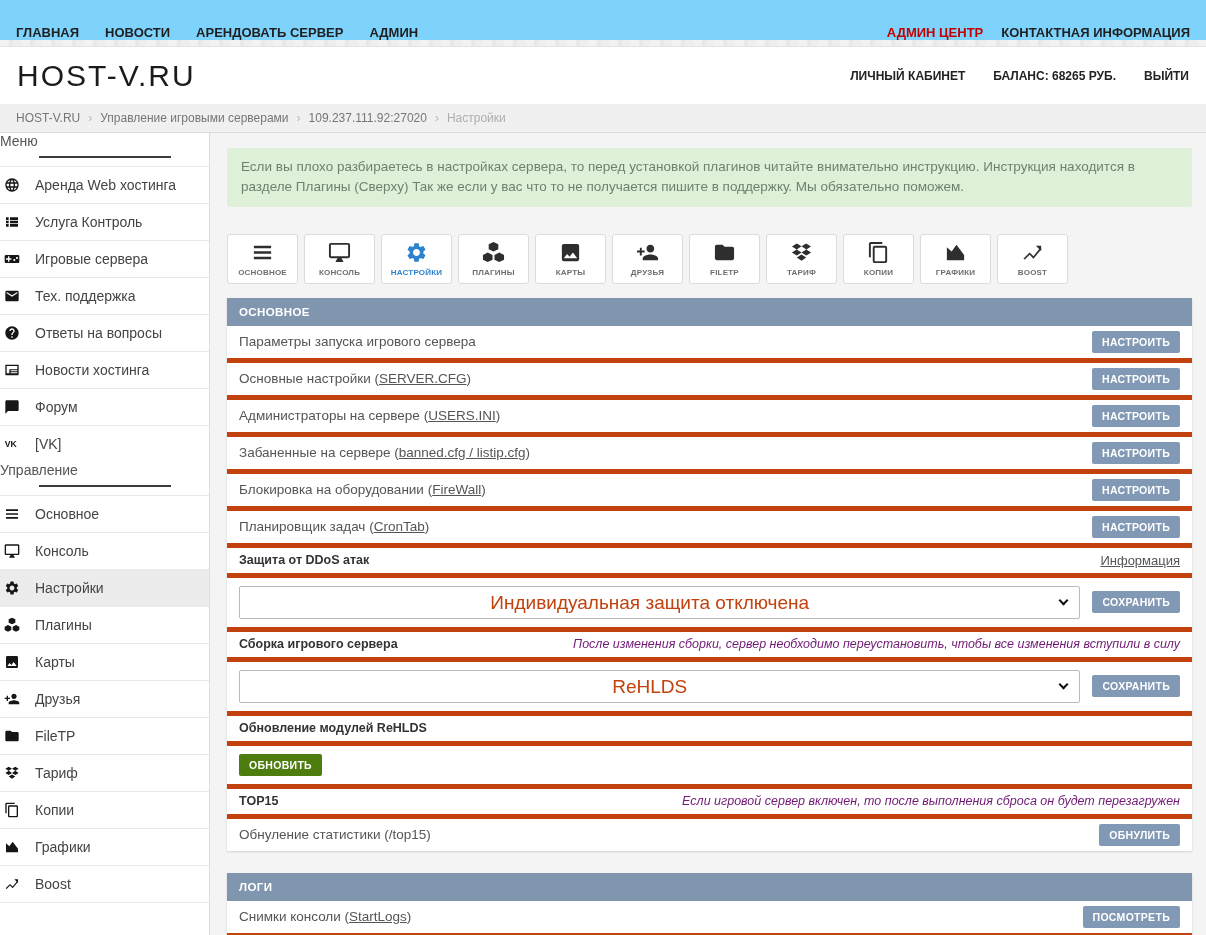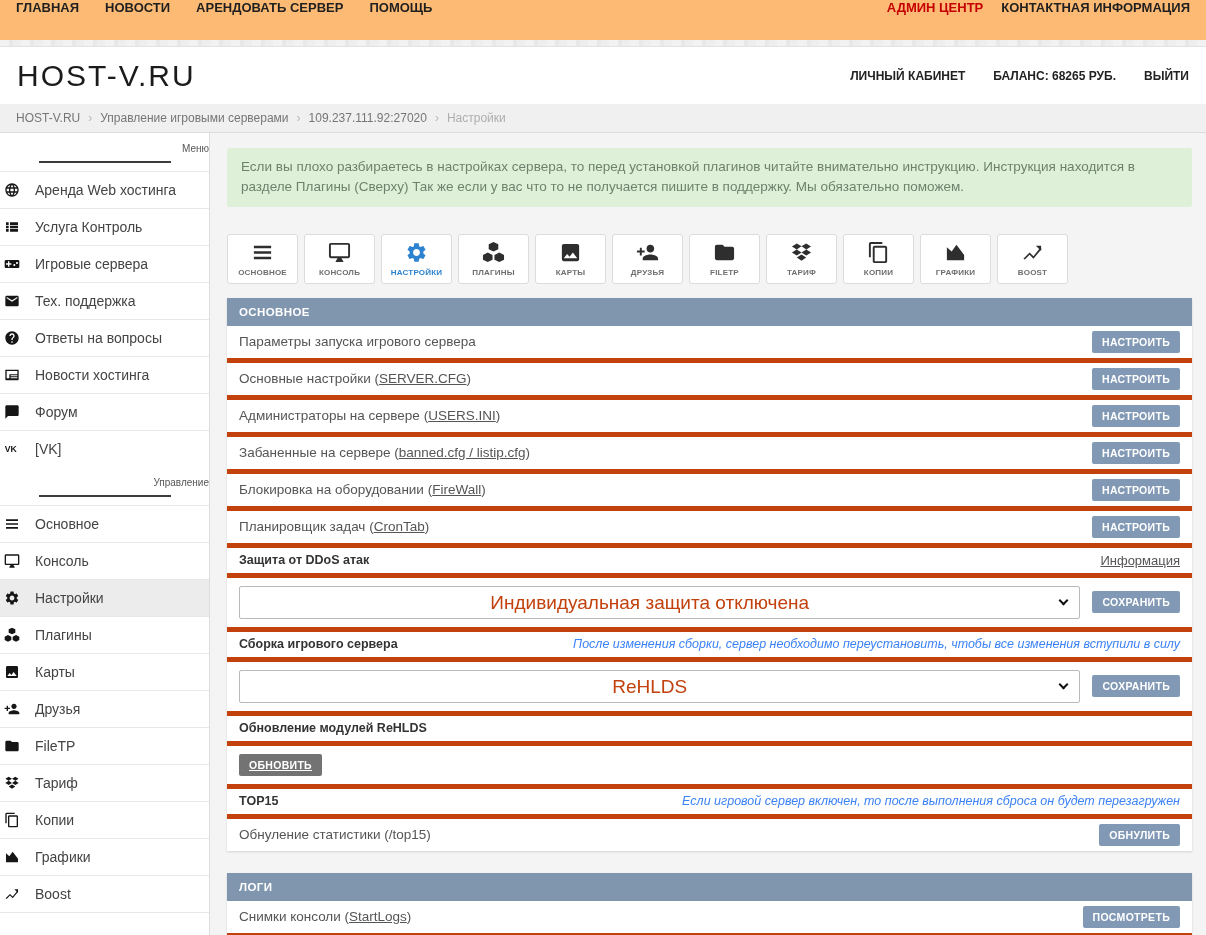--- a/index.html
+++ b/index.html
@@ -5,21 +5,21 @@
   * { box-sizing: border-box; }
   html,body { margin:0; padding:0; }
   body {
     width:1206px; height:935px; overflow:hidden;
     font-family:"Liberation Sans", sans-serif;
     background:#f4f4f4; color:#333;
   }
   a { text-decoration:none; }
 
   
-  .topbar { height:40px; background:#fdba74; display:flex; align-items:flex-start; padding:0 16px; }
+  .topbar { height:40px; background:#7dd3fc; display:flex; align-items:flex-end; padding:0 16px; }
   .topnav { display:flex; align-items:center; }
   .topnav-link { font-size:13px; font-weight:bold; color:#1f1f1f; margin-right:26px; cursor:pointer; }
   .topbar-right { margin-left:auto; display:flex; gap:18px; align-items:center; }
   .admin-link { font-size:13px; font-weight:bold; color:#c40000; cursor:pointer; }
   .contact-link { font-size:13px; font-weight:bold; color:#1f1f1f; cursor:pointer; }
 
   .strip { height:7px; border-bottom:1px solid #e3e3e3;
     background:repeating-linear-gradient(90deg,#f2f2f2 0 9px,#e8e8e8 9px 13px,#eeeeee 13px 21px); }
 
   
@@ -32,21 +32,21 @@
   
   .breadcrumb { background:#f0f0f0; border-bottom:1px solid #dcdcdc; height:29px;
     padding:0 16px; font-size:12px; color:#767676; display:flex; gap:8px; align-items:center; }
   .crumb { color:#767676; cursor:pointer; }
   .crumb.current { color:#aeaeae; cursor:default; }
   .crumb-sep { color:#b8b8b8; }
 
   
   .layout { display:flex; height:802px; align-items:stretch; }
   .sidebar { width:210px; background:#fff; border-right:1px solid #ddd; flex:none; }
-  .side-title { text-align:right; color:#555; font-size:10px; padding:10px 0 0; }
+  .side-title { text-align:left; color:#555; font-size:14px; padding:0 0 0; }
   .side-title::after { content:""; display:block; width:132px; margin:7px auto 8px; border-bottom:2px solid #3c3c3c; }
   .side-item { display:flex; align-items:center; gap:14px; padding:10px 4px;
     border-top:1px solid #e8e8e8; color:#444; font-size:14px; cursor:pointer; }
   .side-list.manage .side-item:last-child { border-bottom:1px solid #e8e8e8; }
   .side-item.active { background:#ececec; }
   .side-icon { width:17px; display:flex; }
   .side-icon svg { width:16px; height:16px; fill:#161616; }
   .side-icon svg text { font-family:"Liberation Sans",sans-serif; }
 
   .main { flex:1; padding:15px 14px 0 17px; overflow:hidden; }
@@ -67,43 +67,43 @@
 
   
   .section { background:#fff; box-shadow:0 1px 2px rgba(0,0,0,.14); margin-bottom:22px; }
   .section-header { background:#8096af; color:#fff; font-size:11.5px; font-weight:bold;
     padding:8px 12px; letter-spacing:.4px; }
   .row { display:flex; align-items:center; justify-content:space-between; gap:12px;
     padding:5px 12px; border-bottom:5px solid #c2410c; min-height:30px; font-size:13.5px; color:#555; }
   .section .row:last-child { border-bottom:none; }
   .row-label a { color:#555; text-decoration:underline; cursor:pointer; }
   .row.sub .row-label { font-weight:bold; color:#333; font-size:12.5px; }
-  .note { color:#3b82f6; font-style:italic; font-size:12.5px; white-space:nowrap; }
+  .note { color:#701a75; font-style:italic; font-size:12.5px; white-space:nowrap; }
   .info-link { color:#555; text-decoration:underline; font-size:13px; cursor:pointer; }
   .btn { background:#8299b5; color:#fff; border:none; font-size:10.5px; font-weight:bold;
     padding:5px 10px; border-radius:2px; letter-spacing:.3px; cursor:pointer;
     font-family:"Liberation Sans",sans-serif; white-space:nowrap; flex:none; }
-  .btn.muted { background:#737373;text-decoration:underline; }
+  .btn.muted { background:#4d7c0f; }
   .row.select-row { padding:8px 12px; }
   .sel-wrap { flex:1; position:relative; }
   .sel-wrap select { width:100%; height:33px; border:1px solid #b9b9b9; border-radius:2px;
     font-size:19px; color:#c2410c; padding:0 30px 0 10px; appearance:none; -webkit-appearance:none;
     background:#fff; font-family:"Liberation Sans",sans-serif; cursor:pointer;text-align:center; }
   .chev { position:absolute; right:13px; top:11px; width:7px; height:7px;
     border-right:2px solid #111; border-bottom:2px solid #111; transform:rotate(45deg); pointer-events:none; }
 </style>
 </head>
 <body>
 
 <div class="topbar">
   <div class="topnav">
       <a class="topnav-link">ГЛАВНАЯ</a>
       <a class="topnav-link">НОВОСТИ</a>
       <a class="topnav-link">АРЕНДОВАТЬ СЕРВЕР</a>
-      <a class="topnav-link">ПОМОЩЬ</a>
+      <a class="topnav-link">АДМИН</a>
     </div>
   <div class="topbar-right">
     <a class="admin-link">АДМИН ЦЕНТР</a>
     <a class="contact-link">КОНТАКТНАЯ ИНФОРМАЦИЯ</a>
   </div>
 </div>
 
 <div class="strip"></div>
 
 <div class="header">

